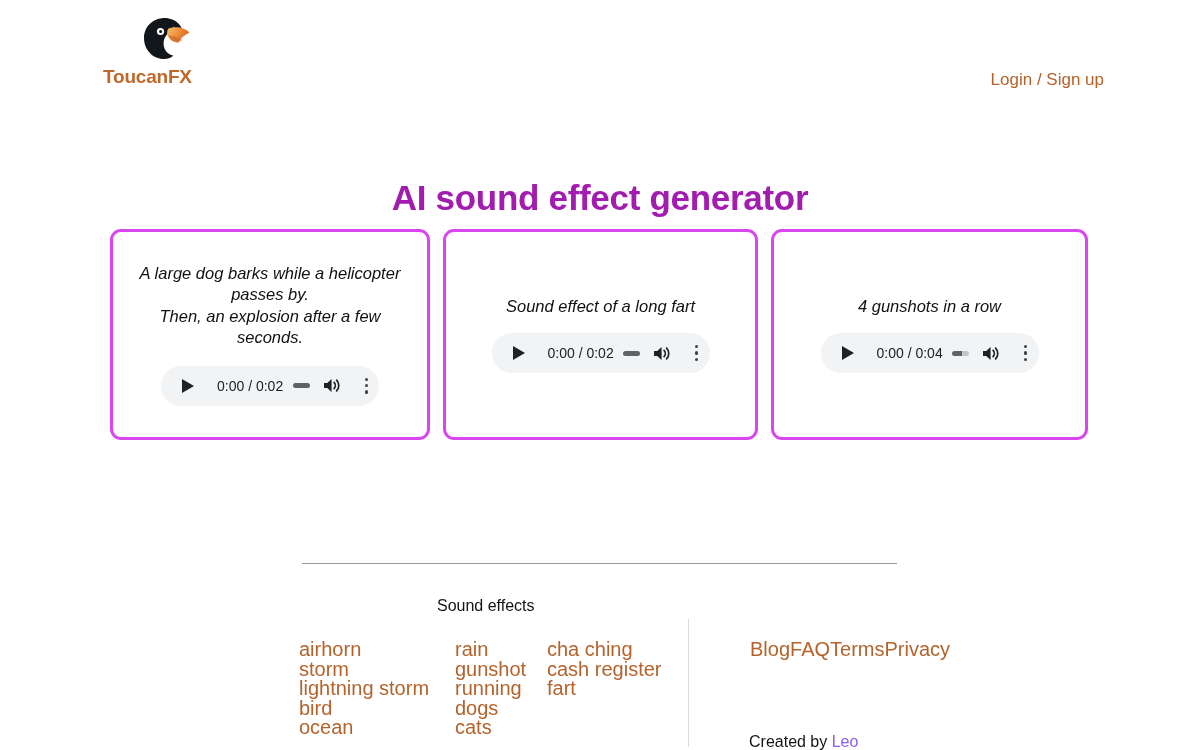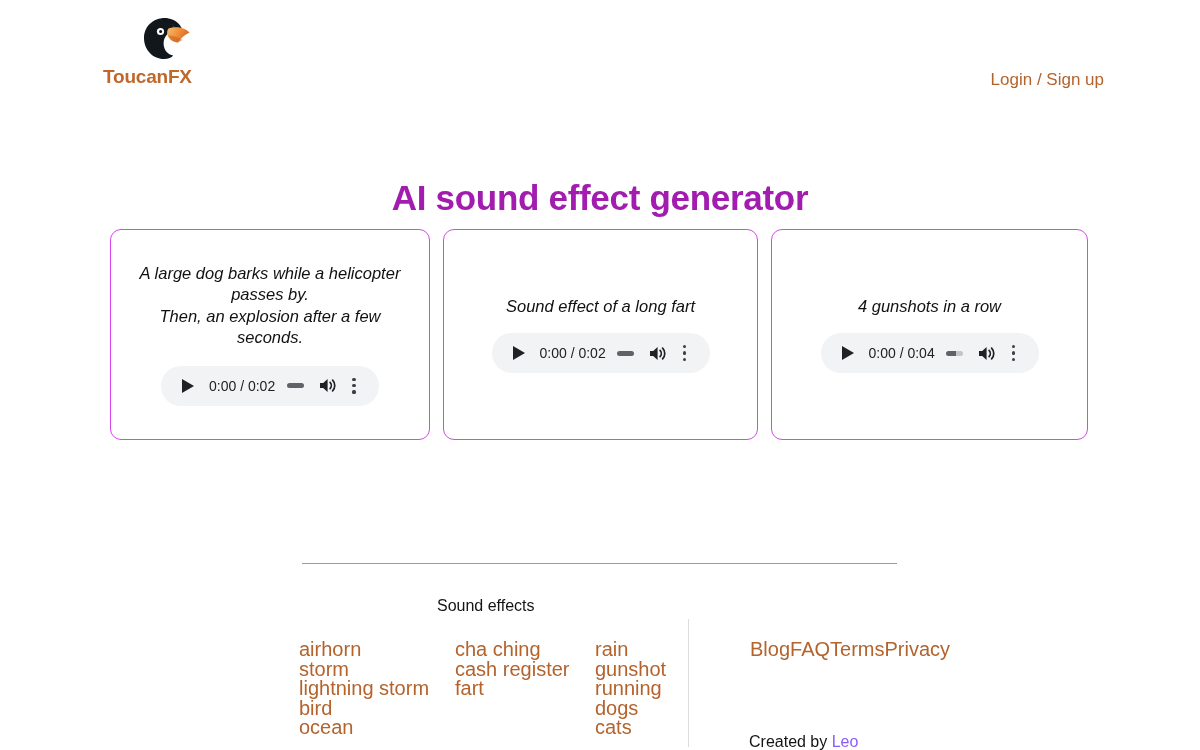--- a/index.html
+++ b/index.html
@@ -41,21 +41,21 @@
     font-size: 35px; font-weight: bold; color: #a21caf;
     letter-spacing: -0.3px;
   }
 
   
   .cards {
     position: absolute; top: 229px; left: 110px;
     width: 980px; display: flex; gap: 13px;
   }
   .card {
-    border: 1px solid #d946ef;
+    border: 3px solid #d946ef;
     border-radius: 11px;
     background: #ffffff;
     height: 211px;
     display: flex; flex-direction: column;
     align-items: center; justify-content: center;
     padding: 8px 14px;
   }
   .card-1 { width: 320px; }
   .card-2 { width: 315px; }
   .card-3 { width: 317px; }
@@ -70,21 +70,21 @@
   }
   .card-1 .card-prompt { margin-bottom: 18px; }
 
   
   .audio-player {
     display: flex; align-items: center;
     background: #f1f3f4;
     border-radius: 22px;
     height: 40px;
     padding: 0 14px;
-    gap: 0px;
+    gap: 8px;
   }
   .ap-1 { width: 218px; }
   .ap-2 { width: 218px; }
   .ap-3 { width: 218px; }
   .ap-play {
     width: 26px; height: 26px;
     display: flex; align-items: center; justify-content: center;
     flex: 0 0 auto;
     cursor: default;
   }
@@ -307,32 +307,32 @@
     <div class="footer-heading">Sound effects</div>
 
     <div class="footer-cols">
       <div class="fcol fcol-1">
         <a class="flink" href="#">airhorn</a>
         <a class="flink" href="#">storm</a>
         <a class="flink" href="#">lightning storm</a>
         <a class="flink" href="#">bird</a>
         <a class="flink" href="#">ocean</a>
       </div>
-      <div class="fcol fcol-3">
-        <a class="flink" href="#">cha ching</a>
-        <a class="flink" href="#">cash register</a>
-        <a class="flink" href="#">fart</a>
-      </div>
       <div class="fcol fcol-2">
         <a class="flink" href="#">rain</a>
         <a class="flink" href="#">gunshot</a>
         <a class="flink" href="#">running</a>
         <a class="flink" href="#">dogs</a>
         <a class="flink" href="#">cats</a>
       </div>
+      <div class="fcol fcol-3">
+        <a class="flink" href="#">cha ching</a>
+        <a class="flink" href="#">cash register</a>
+        <a class="flink" href="#">fart</a>
+      </div>
     </div>
 
     <div class="footer-sep"></div>
 
     <div class="fcol-right">
       <a class="flink" href="#">Blog</a>
       <a class="flink" href="#">FAQ</a>
       <a class="flink" href="#">Terms</a>
       <a class="flink" href="#">Privacy</a>
     </div>

